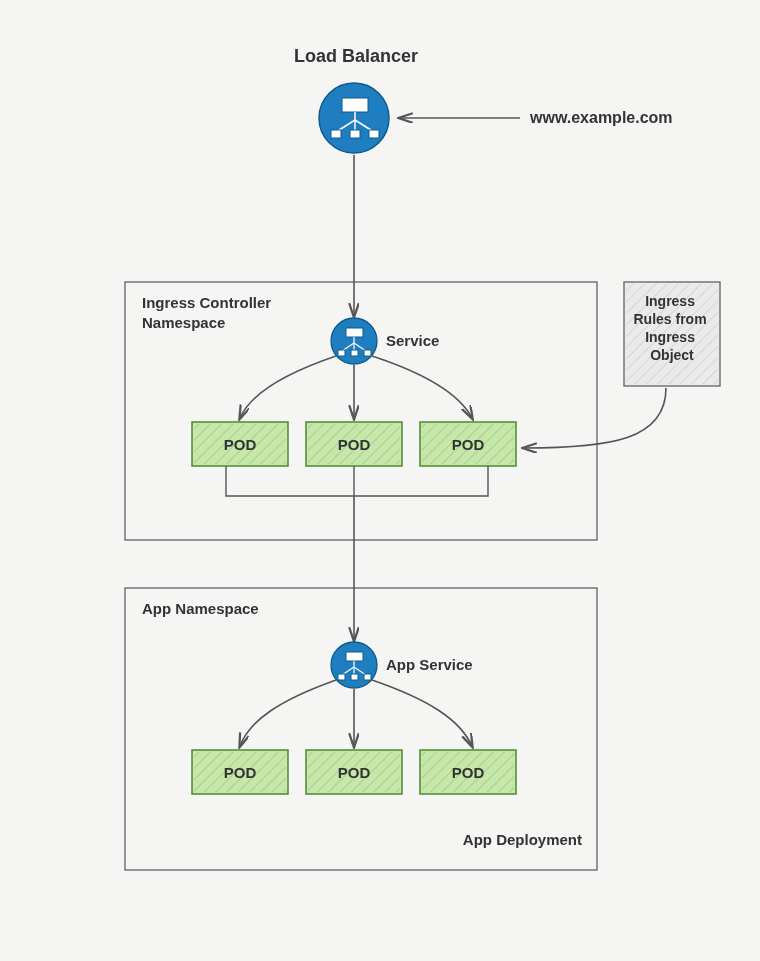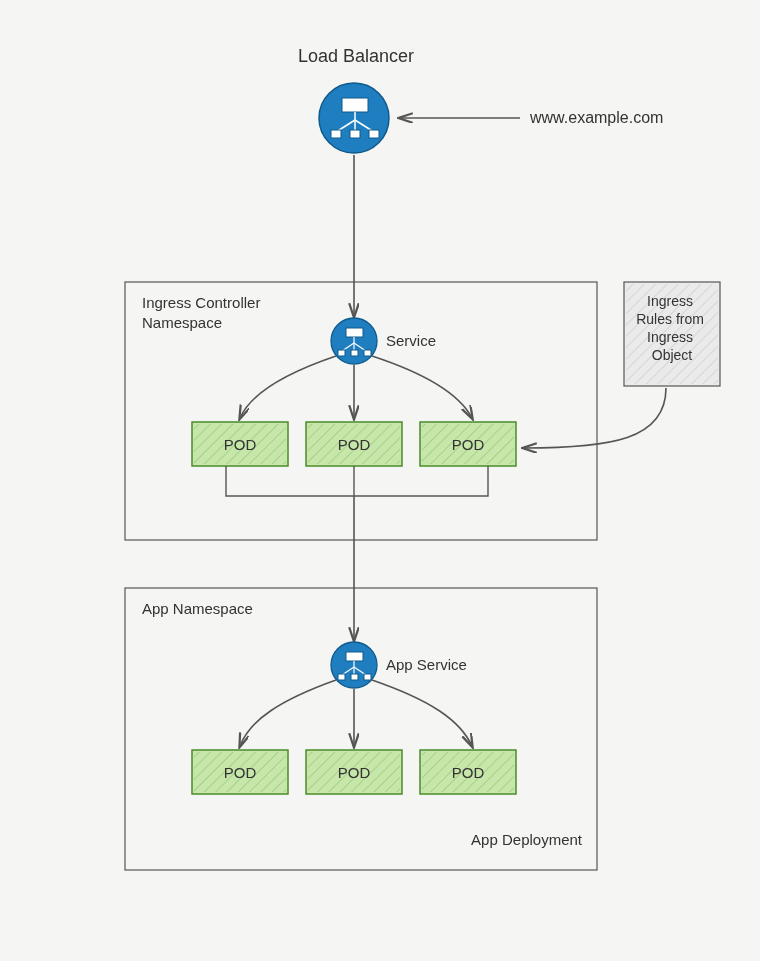--- a/index.html
+++ b/index.html
@@ -6,20 +6,21 @@
     margin: 0;
     padding: 0;
     background: #f5f5f4;
     font-family: "Comic Sans MS", "Segoe Script", cursive, sans-serif;
     color: #333;
   }
   .canvas {
     position: relative;
     width: 760px;
     height: 961px;
+    font-weight: bold;
   }
   svg { position: absolute; top: 0; left: 0; }
   text { font-family: "Comic Sans MS", "Segoe Script", cursive, sans-serif; fill: #333; }
   .pod-rect { fill: #c7e6a9; stroke: #4b8b2b; stroke-width: 1.5; }
   .pod-hatch { fill: url(#hatch-green); opacity: 0.35; pointer-events:none; }
   .ns-rect { fill: none; stroke: #555; stroke-width: 1.2; }
   .ingress-box { fill: #eaeaea; stroke: #555; stroke-width: 1.2; }
   .arrow { fill: none; stroke: #555; stroke-width: 1.6; marker-end: url(#arrowhead); }
   .line { fill: none; stroke: #555; stroke-width: 1.4; }
 </style>

